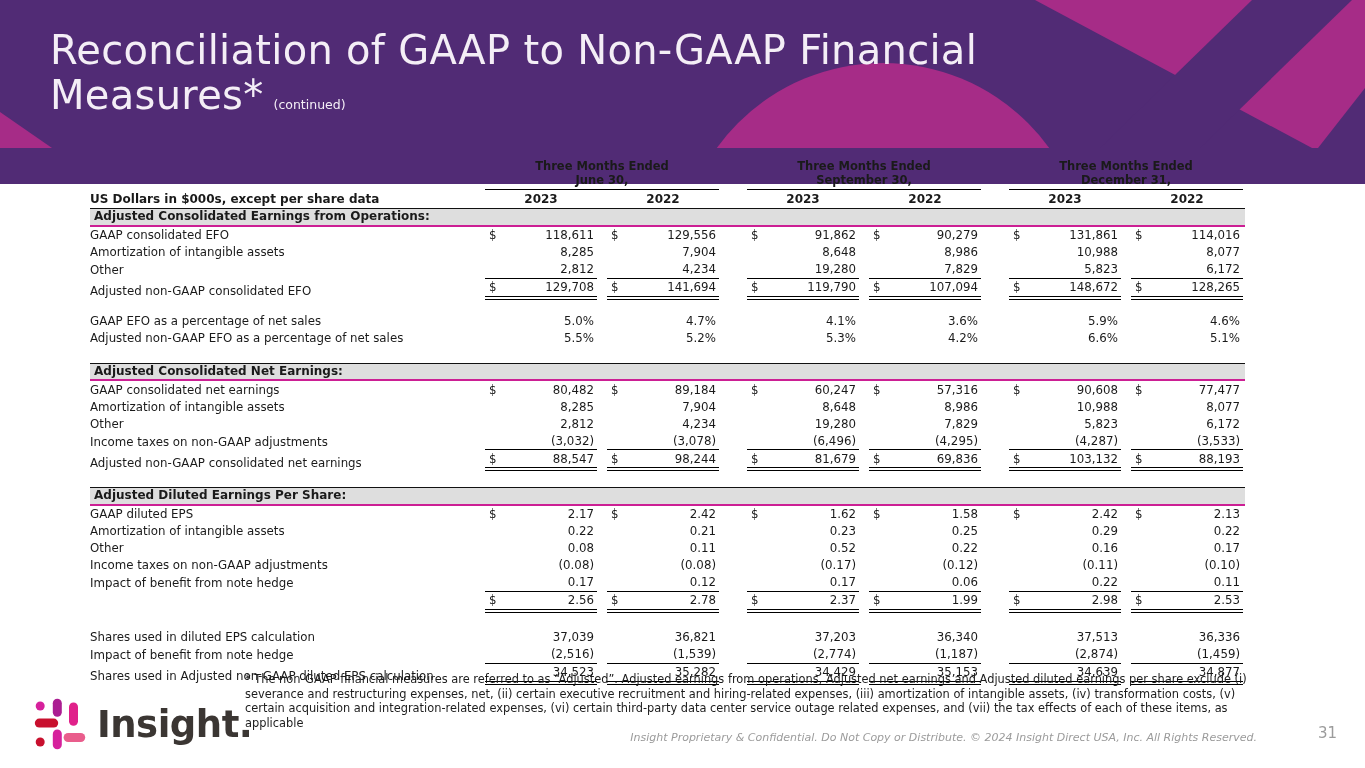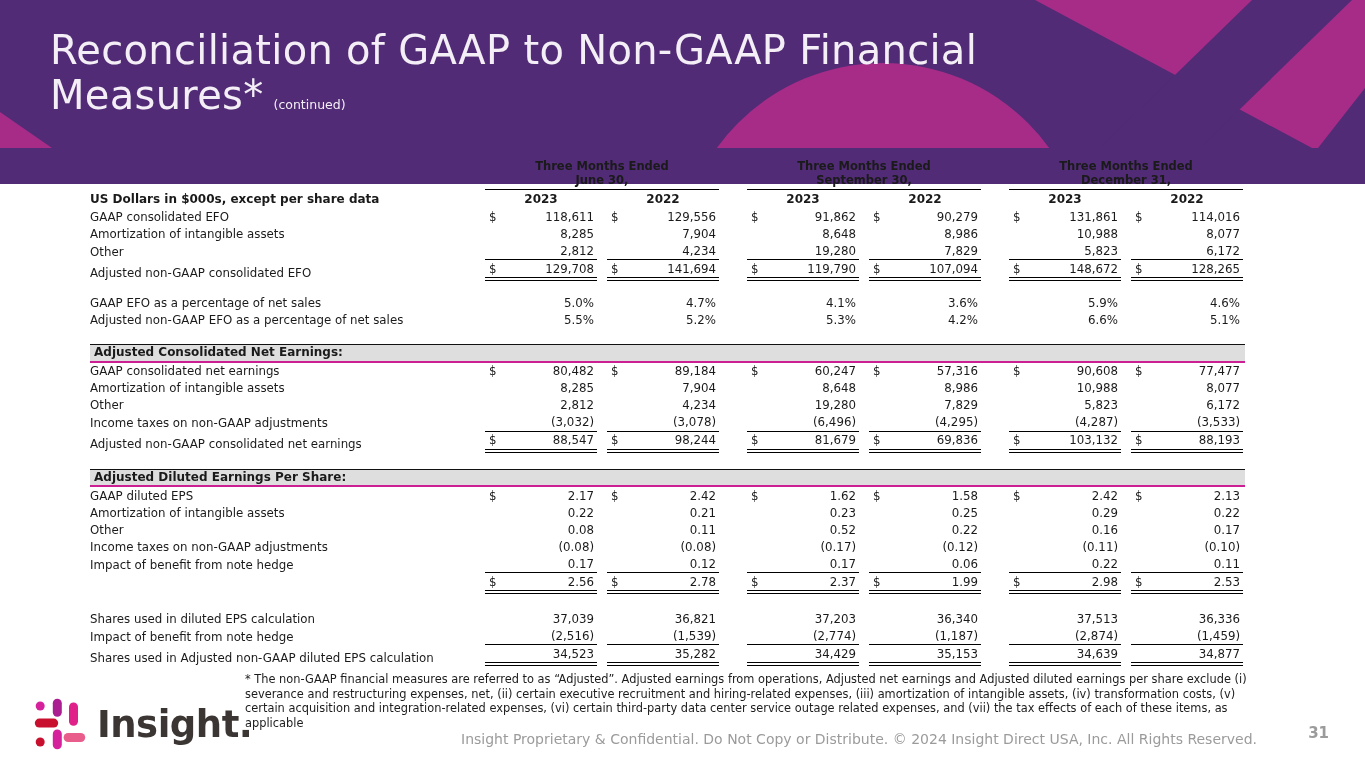--- a/index.html
+++ b/index.html
@@ -70,25 +70,25 @@
   }
   .logo{
     position:absolute;left:33px;top:697px;display:flex;align-items:center;gap:10px;
   }
   .logo-text{
     font-size:37px;font-weight:600;color:#3b3633;letter-spacing:-.5px;
     font-family:"DejaVu Sans","Liberation Sans",sans-serif;
   }
   .confidential{
     position:absolute;right:108px;top:731px;
-    font-size:14px;color:#9b9b9b;white-space:nowrap;
+    font-size:11px;font-style:italic;color:#9b9b9b;white-space:nowrap;
   }
   .page-number{
-    position:absolute;right:36px;top:724px;
-    font-size:15px;color:#9b9b9b;font-weight:bold;
+    position:absolute;right:28px;top:724px;
+    font-size:15px;color:#9b9b9b;
   }
 </style>
 </head>
 <body>
 
 <div class="banner">
   <svg width="1365" height="148" viewBox="0 0 1365 148" preserveAspectRatio="none">
     <rect x="0" y="0" width="1365" height="148" style="fill:var(--purple)"></rect>
     <circle cx="883" cy="268" r="205" style="fill:var(--magenta)"></circle>
     <polygon points="1035,0 1365,0 1365,148 1312,148" style="fill:var(--magenta)"></polygon>
@@ -120,20 +120,21 @@
     <div class="trow yrow">
       <div class="stub">US Dollars in $000s, except per share data</div>
       <div class="ycell" style="grid-column: 2;">2023</div>
       <div class="ycell" style="grid-column: 3;">2022</div>
       <div class="ycell" style="grid-column: 5;">2023</div>
       <div class="ycell" style="grid-column: 6;">2022</div>
       <div class="ycell" style="grid-column: 8;">2023</div>
       <div class="ycell" style="grid-column: 9;">2022</div>
     </div>
     <div class="section">
+      <div class="sec-head">Adjusted Consolidated Earnings from Operations:</div>
       <div class="trow drow">
         <div class="lab">GAAP consolidated EFO</div>
         <div class="vc" style="grid-column: 2;">
           <span class="dollar">$</span>
           <span class="num">118,611</span>
         </div>
         <div class="vc" style="grid-column: 3;">
           <span class="dollar">$</span>
           <span class="num">129,556</span>
         </div>

